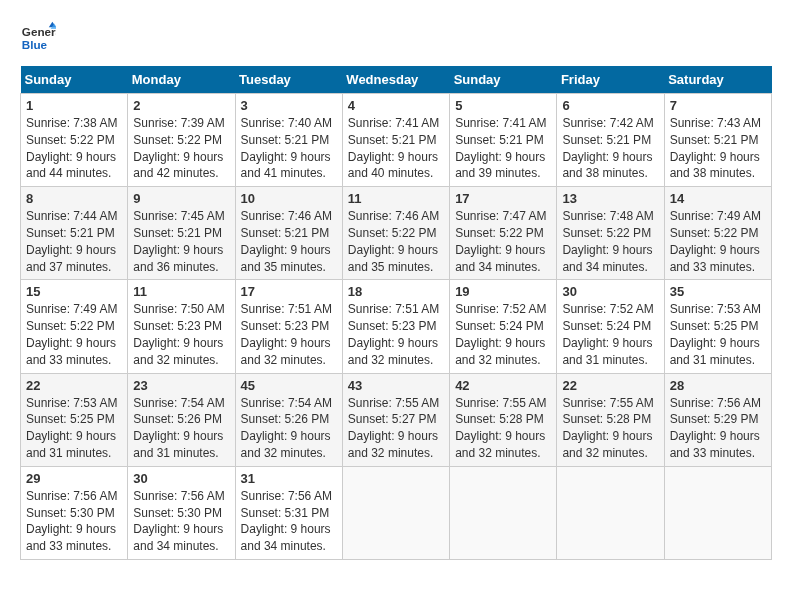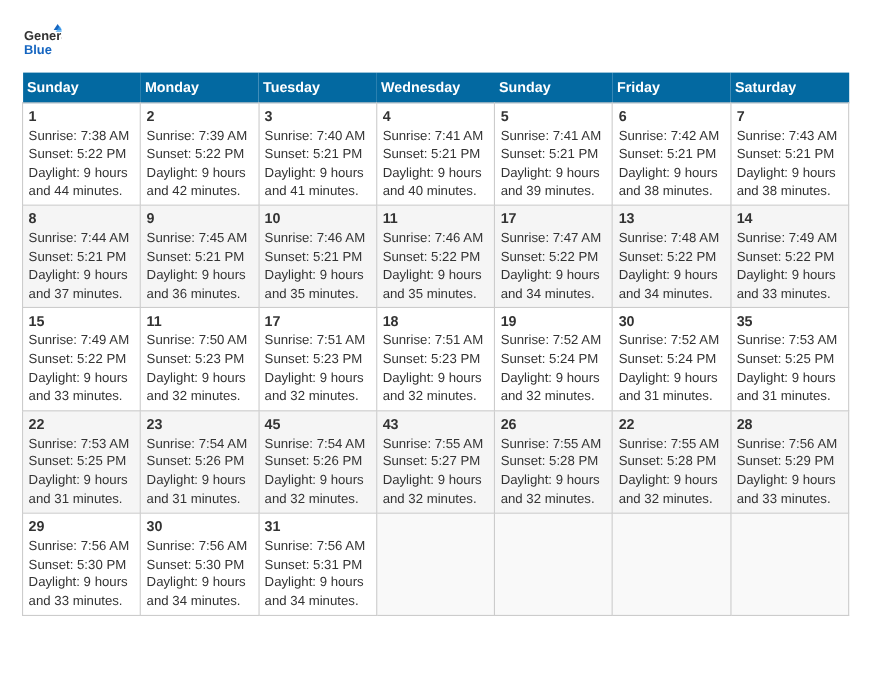--- a/index.html
+++ b/index.html
@@ -212,21 +212,21 @@
         </td>
         <td>
           <div class="day-num">45</div>
           <div class="day-info">Sunrise: 7:54 AM<br>Sunset: 5:26 PM<br>Daylight: 9 hours and 32 minutes.</div>
         </td>
         <td>
           <div class="day-num">43</div>
           <div class="day-info">Sunrise: 7:55 AM<br>Sunset: 5:27 PM<br>Daylight: 9 hours and 32 minutes.</div>
         </td>
         <td>
-          <div class="day-num">26</div>
+          <div class="day-num">42</div>
           <div class="day-info">Sunrise: 7:55 AM<br>Sunset: 5:28 PM<br>Daylight: 9 hours and 32 minutes.</div>
         </td>
         <td>
           <div class="day-num">22</div>
           <div class="day-info">Sunrise: 7:55 AM<br>Sunset: 5:28 PM<br>Daylight: 9 hours and 32 minutes.</div>
         </td>
         <td>
           <div class="day-num">28</div>
           <div class="day-info">Sunrise: 7:56 AM<br>Sunset: 5:29 PM<br>Daylight: 9 hours and 33 minutes.</div>
         </td>

